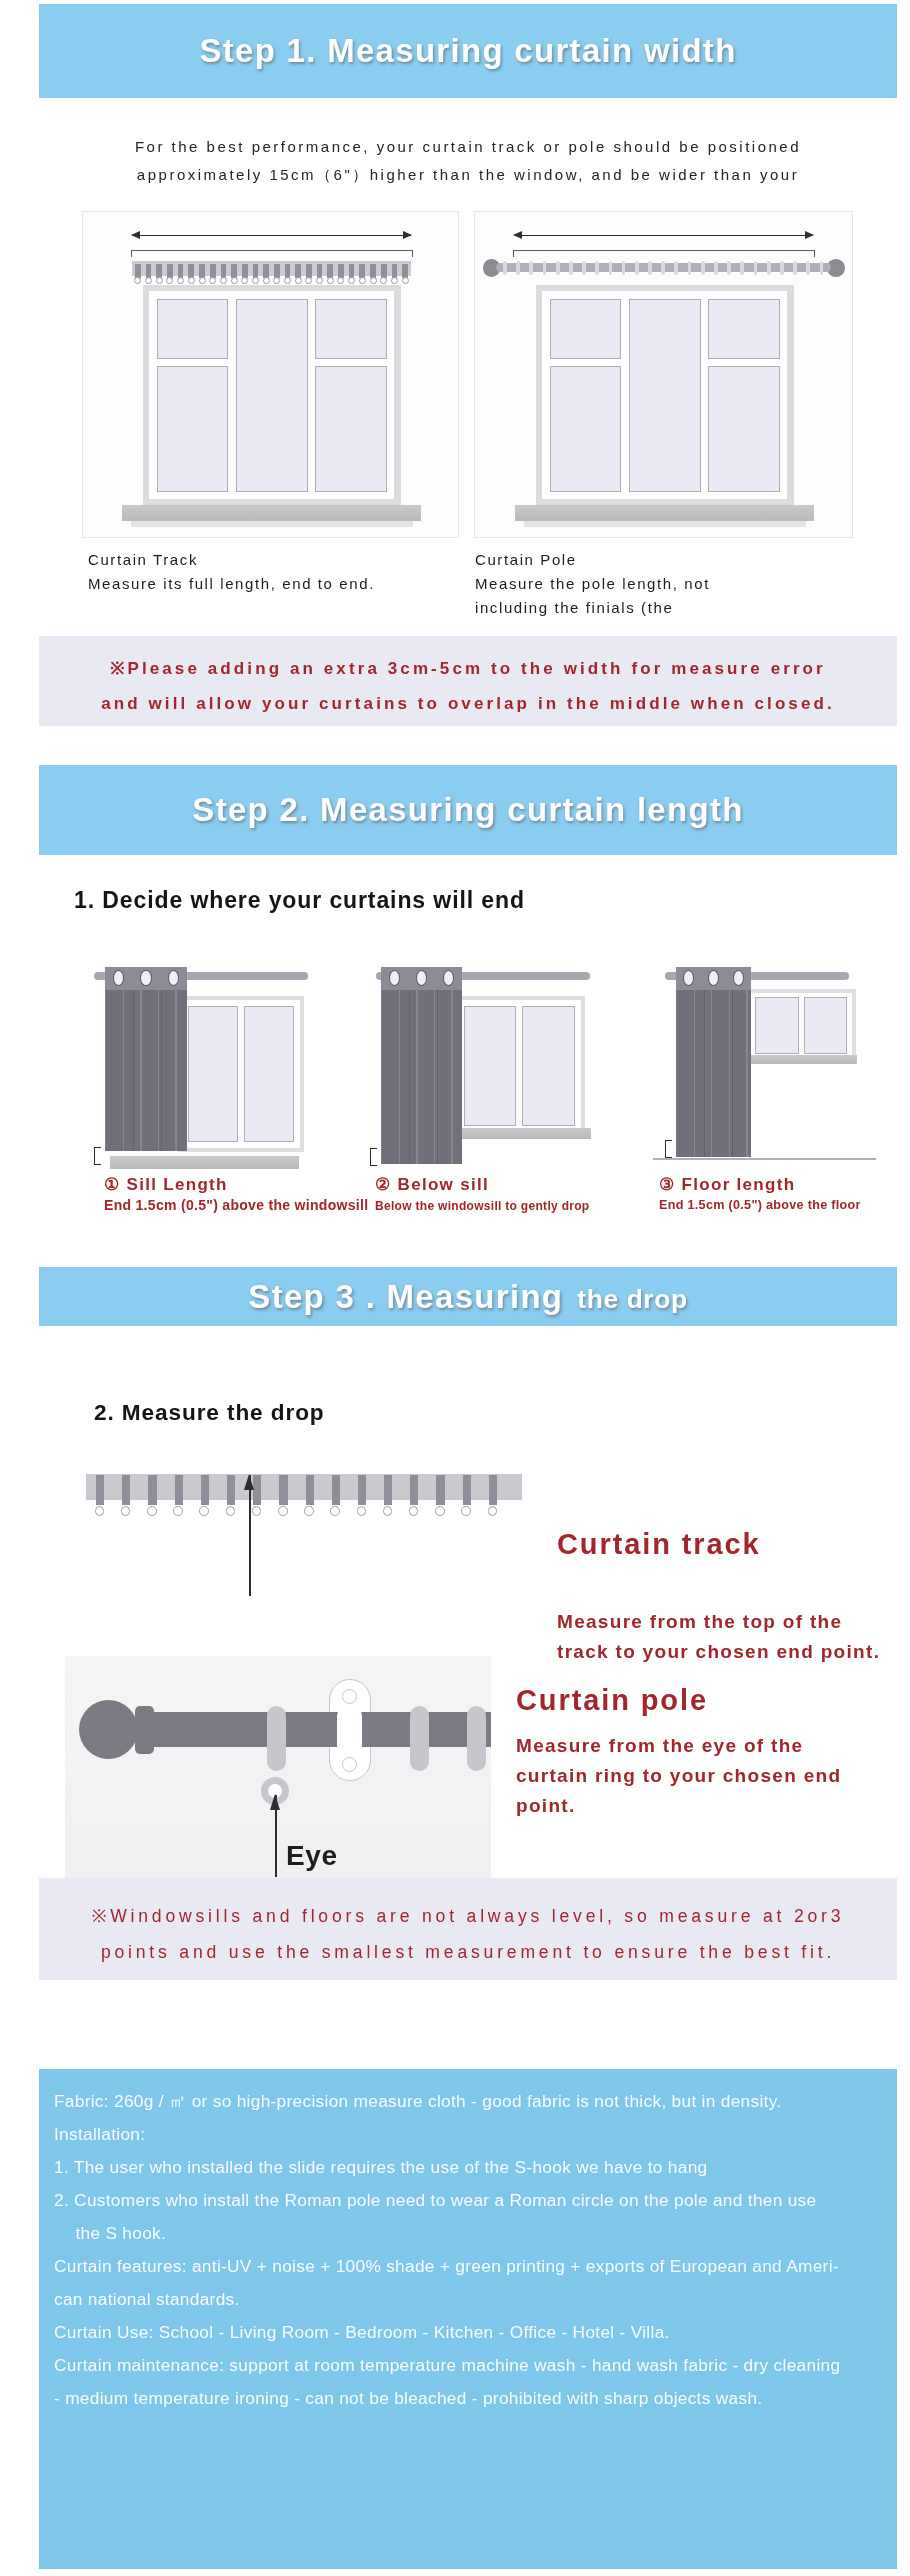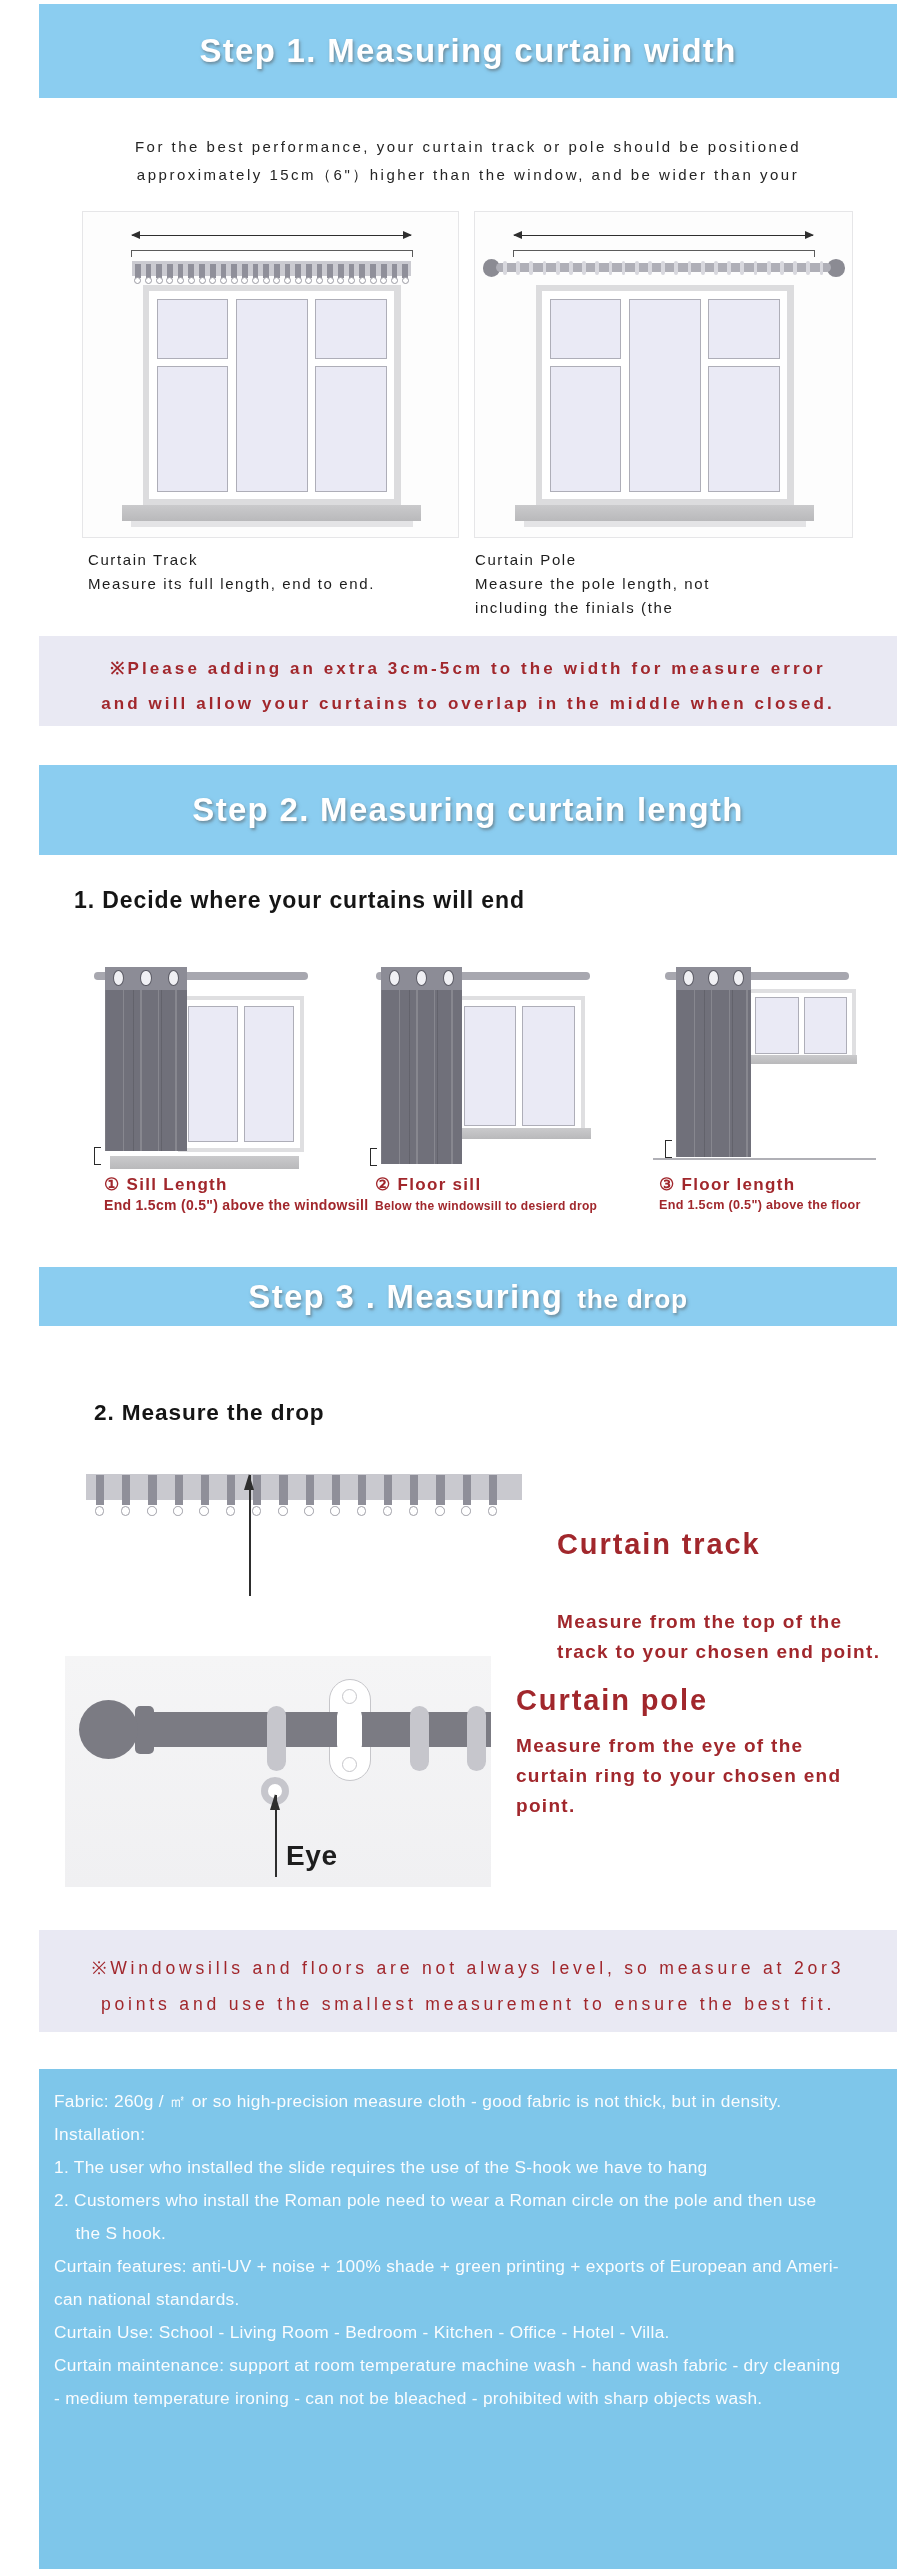--- a/index.html
+++ b/index.html
@@ -294,22 +294,22 @@
     <div class="gromstrip">
       <span class="grommet"></span>
       <span class="grommet"></span>
       <span class="grommet"></span>
     </div>
   </div>
   <div class="corner" style="left:665px;top:1140px;"></div>
 
   <div class="illocap-t" style="left:104px;top:1174px;">① Sill Length</div>
   <div class="illocap-d" style="left:104px;top:1197px;font-size:14px;">End 1.5cm (0.5") above the windowsill</div>
-  <div class="illocap-t" style="left:375px;top:1174px;">② Floor sill</div>
-  <div class="illocap-d" style="left:375px;top:1199px;font-size:12px;">Below the windowsill to desierd drop</div>
+  <div class="illocap-t" style="left:375px;top:1174px;">② Below sill</div>
+  <div class="illocap-d" style="left:375px;top:1199px;font-size:12px;">Below the windowsill to gently drop</div>
   <div class="illocap-t" style="left:659px;top:1174px;text-align:right;">③ Floor length</div>
   <div class="illocap-d" style="left:659px;top:1198px;font-size:12.6px;">End 1.5cm (0.5") above the floor</div>
 
   <div class="banner" style="top:1267px;height:59px;">
     <div class="banner-line">
       <span class="banner-main">Step 3 . Measuring</span><span class="banner-sub">the drop</span>
     </div>
   </div>
 
   <div class="blackhead" style="left:94px;top:1400px;font-size:22.6px;">2. Measure the drop</div>
@@ -357,21 +357,21 @@
     <div class="eyelabel" style="left:221px;top:184px;">Eye</div>
   </div>
 
   <div class="redhead" style="left:516px;top:1684px;">Curtain pole</div>
   <div class="redbody" style="left:516px;top:1731px;line-height:30px;">
     <div>Measure from the eye of the</div>
     <div>curtain ring to your chosen end</div>
     <div>point.</div>
   </div>
 
-  <div class="notice" style="top:1930px;height:102px;padding-top:20px;box-sizing:border-box;font-weight:500;">
+  <div class="notice" style="top:1878px;height:102px;padding-top:20px;box-sizing:border-box;font-weight:500;">
     <div class="nline" style="font-size:17.6px;line-height:36px;letter-spacing:3.8px;">※Windowsills and floors are not always level, so measure at 2or3</div>
     <div class="nline" style="font-size:17.6px;line-height:36px;letter-spacing:3.8px;">points and use the smallest measurement to ensure the best fit.</div>
   </div>
 
   <div class="details">
     <div class="dline">Fabric: 260g / ㎡ or so high-precision measure cloth - good fabric is not thick, but in density.</div>
     <div class="dline">Installation:</div>
     <div class="dline">1. The user who installed the slide requires the use of the S-hook we have to hang</div>
     <div class="dline">2. Customers who install the Roman pole need to wear a Roman circle on the pole and then use</div>
     <div class="dline indent">the S hook.</div>

